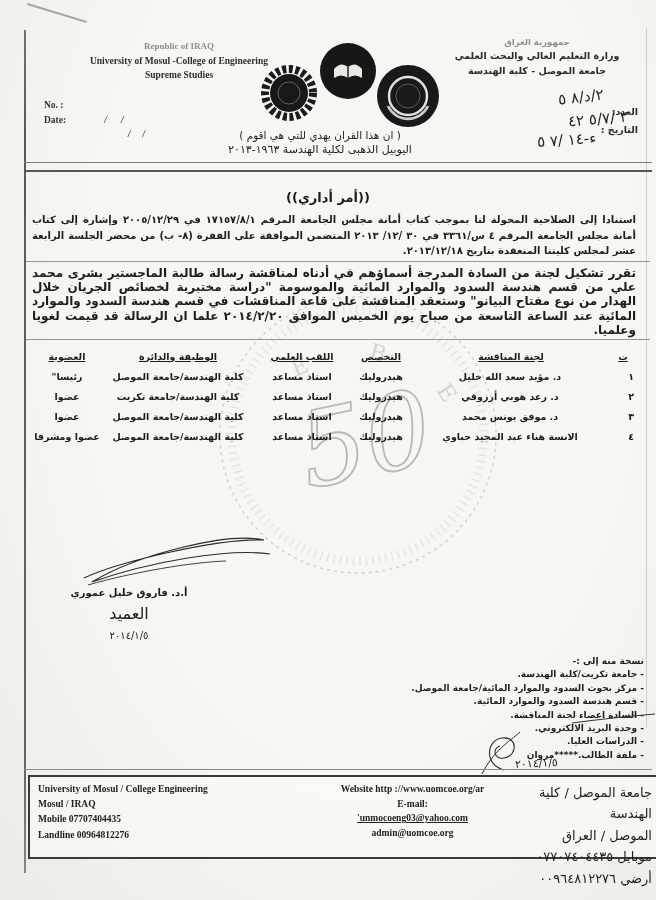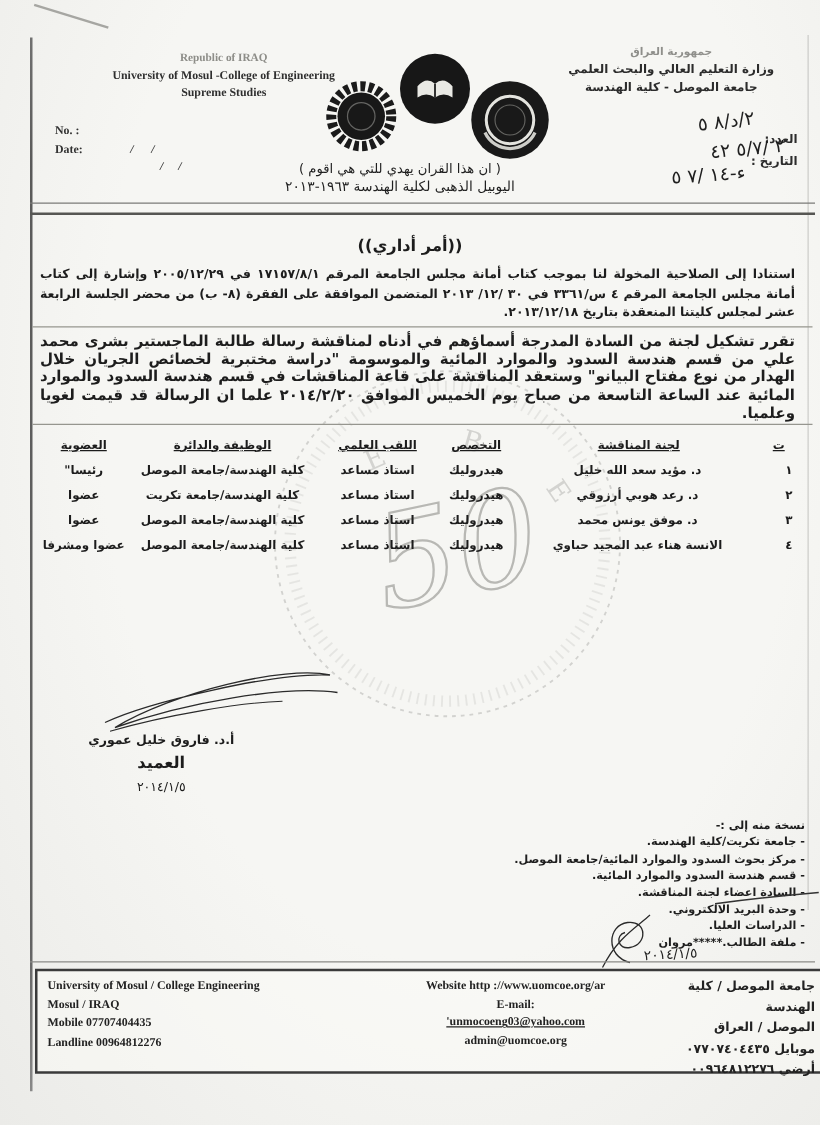--- a/index.html
+++ b/index.html
@@ -40,32 +40,32 @@
   
   .ctable{left:32px;top:346px;width:604px;direction:rtl;font-weight:bold;font-size:9.5px;color:#1c1c1c}
   .trow{display:grid;grid-template-columns:26px 198px 62px 96px 152px 70px;align-items:center;height:20px}
   .hcell{text-align:center;text-decoration:underline}
   .c-seq{text-align:right;padding-right:2px}
   .c-name{text-align:center;padding-right:2px}
   .c-center{text-align:center}
   
   .signer{left:46px;top:584px;width:166px;text-align:center;direction:rtl;color:#1c1c1c}
   .signer .nm{font-size:10px;font-weight:bold;line-height:1.7}
-  .signer .tt{font-size:13px;font-weight:bold;line-height:1.6}
+  .signer .tt{font-size:16px;font-weight:normal;line-height:1.6}
   .signer .dt{font-size:10px;line-height:1.7}
   
   .dist{right:12px;top:655px;width:272px;direction:rtl;text-align:right;font-size:9px;font-weight:bold;line-height:13.4px;color:#1e1e1e}
   .hw-dist-date{right:98px;top:757px;transform:rotate(-3deg);font-size:11px;color:#1f1f1f}
   .pre-footer-rule{left:24px;top:769px;width:628px;height:1px;background:#8b8b87}
   
   .footer{left:28px;top:775px;width:634px;height:84px;border:2px solid #3a3a3a;display:flex;box-sizing:border-box;padding:5px 8px;background:rgba(252,252,249,.45)}
   .f-en{width:44%;font-family:"Liberation Serif","DejaVu Serif",serif;font-weight:bold;font-size:9.5px;line-height:1.6;color:#222;text-align:left}
   .f-web{width:34%;text-align:center;font-family:"Liberation Serif","DejaVu Serif",serif;font-weight:bold;font-size:9.5px;line-height:1.55;color:#222}
   .f-web .ul{text-decoration:underline}
-  .f-ar{width:22%;direction:rtl;text-align:right;font-weight:bold;font-size:10px;line-height:1.65;color:#222}
+  .f-ar{width:22%;direction:rtl;text-align:right;font-weight:normal;font-size:13px;line-height:1.65;color:#222}
 </style>
 </head>
 <body>
 
 <div class="page">
 
   <div class="abs scan-left"></div>
   <div class="abs scan-right"></div>
   <div class="abs corner-fold"></div>
 

